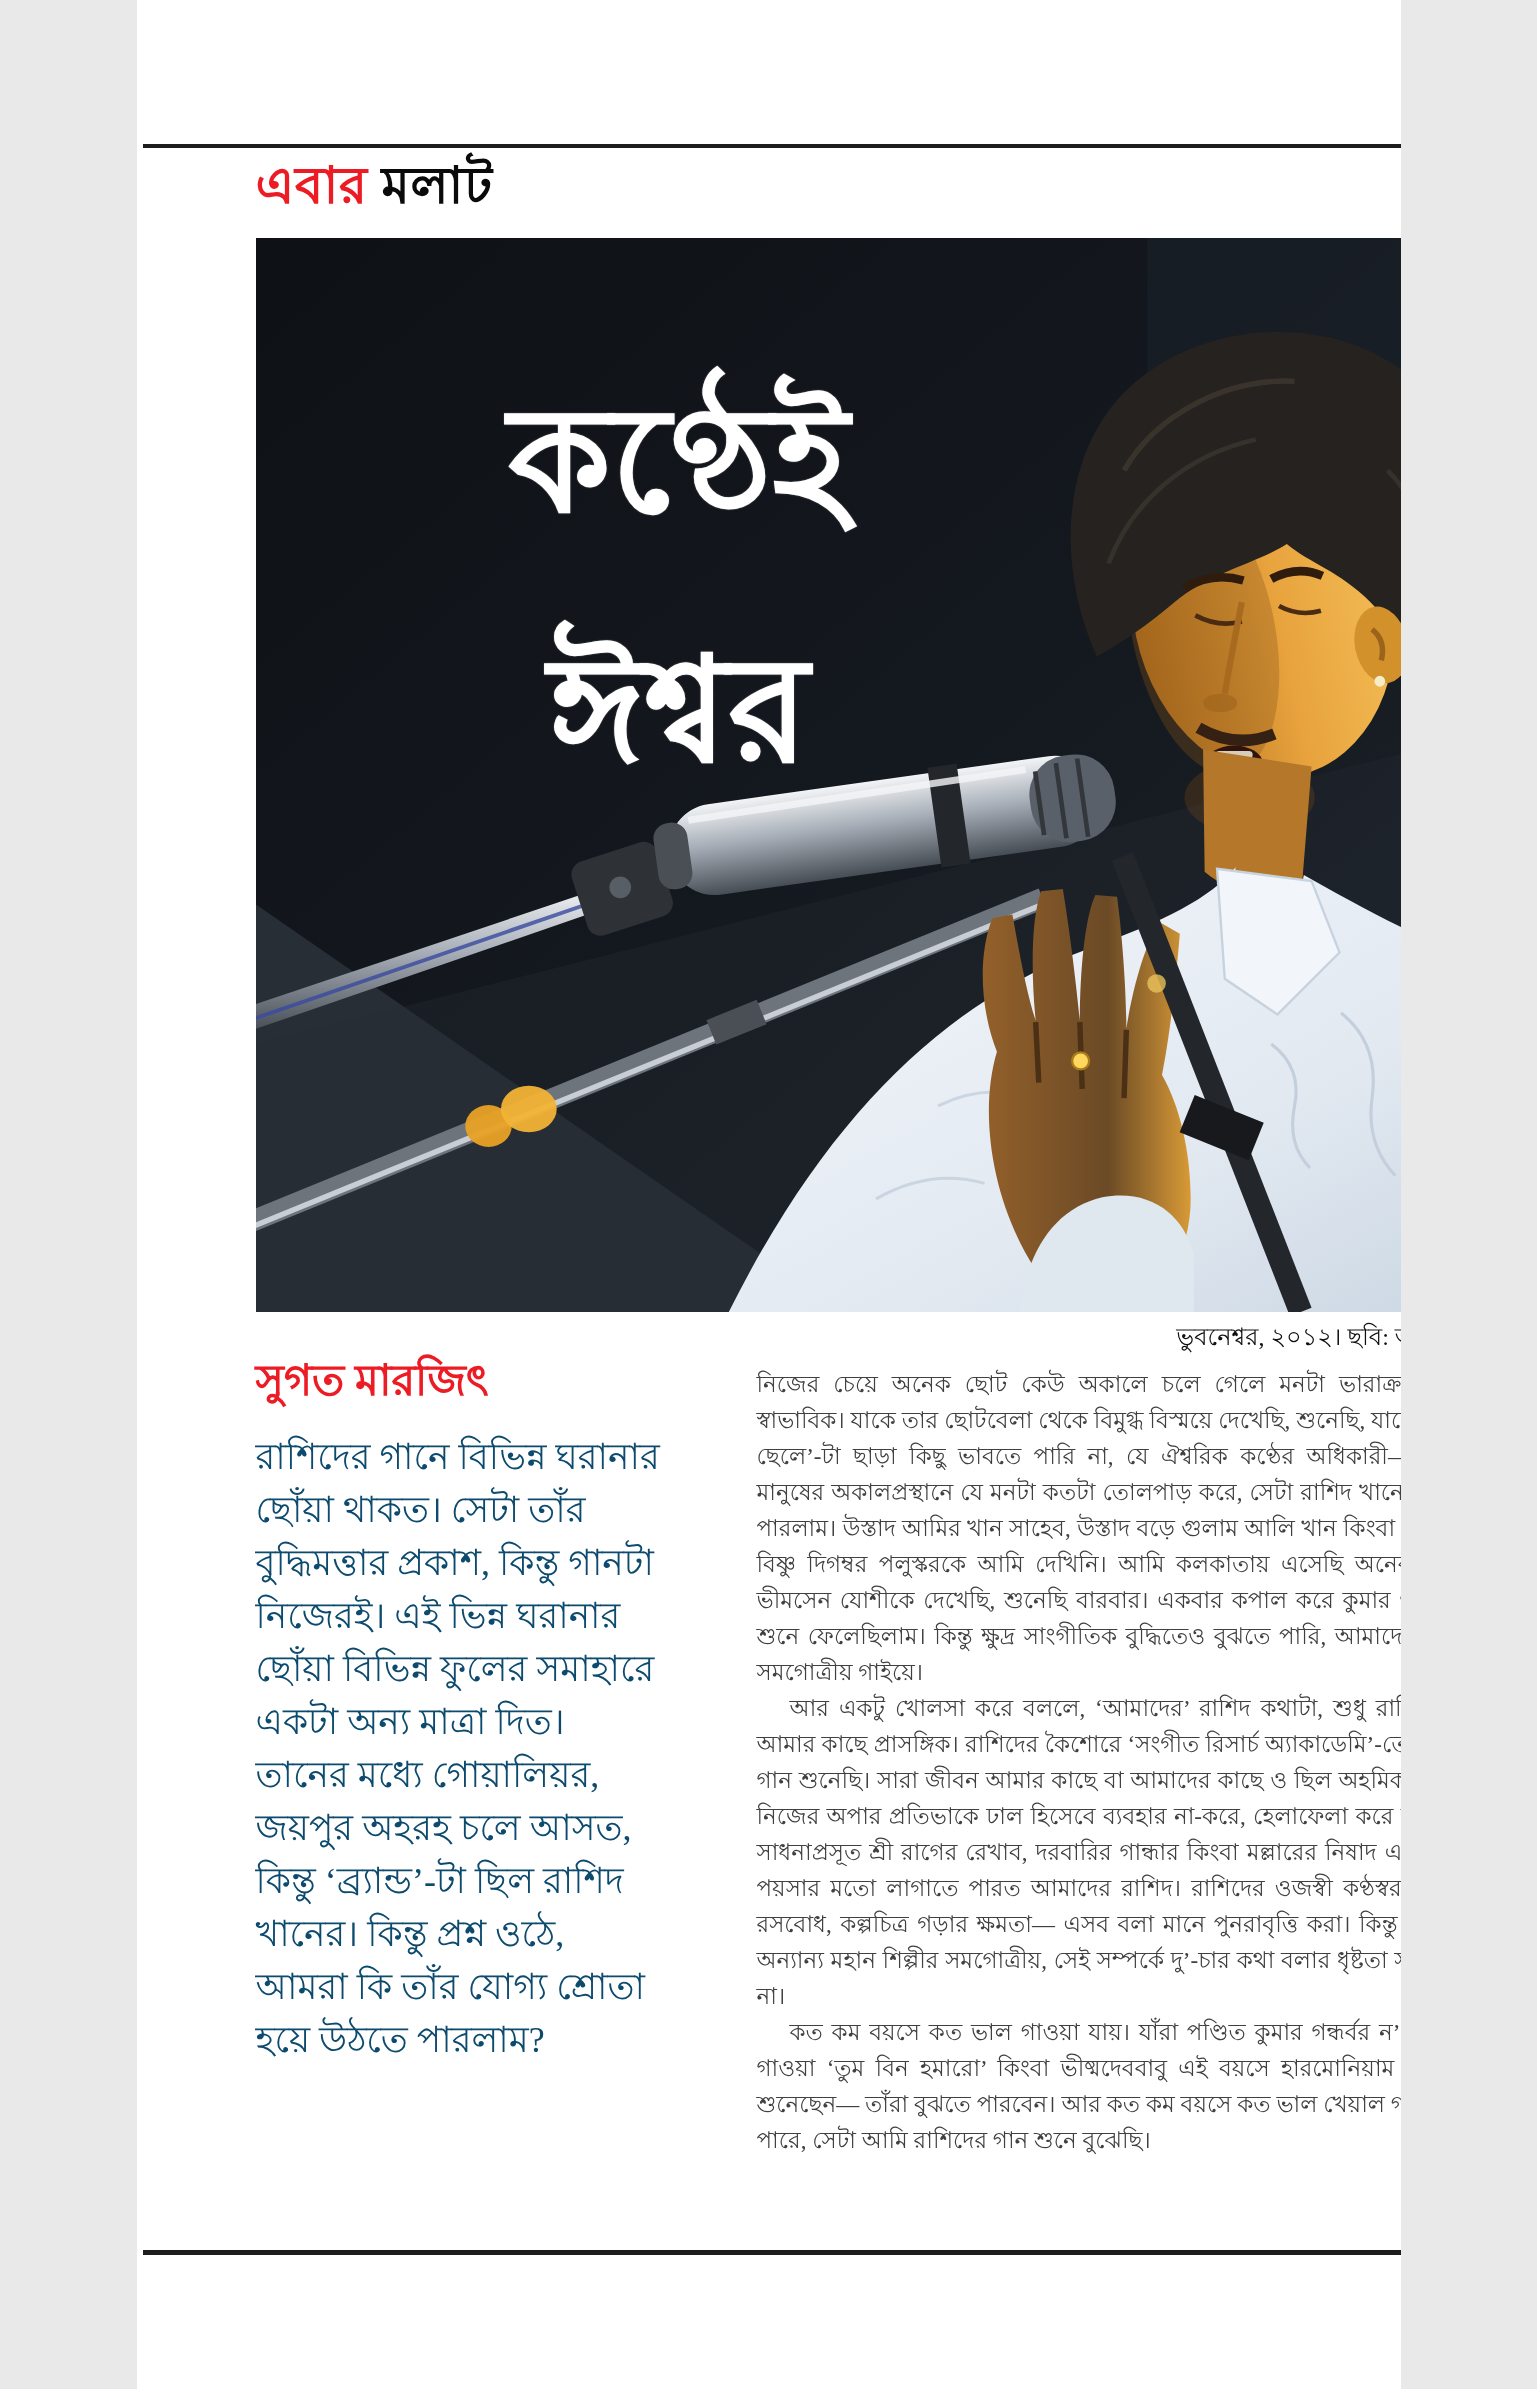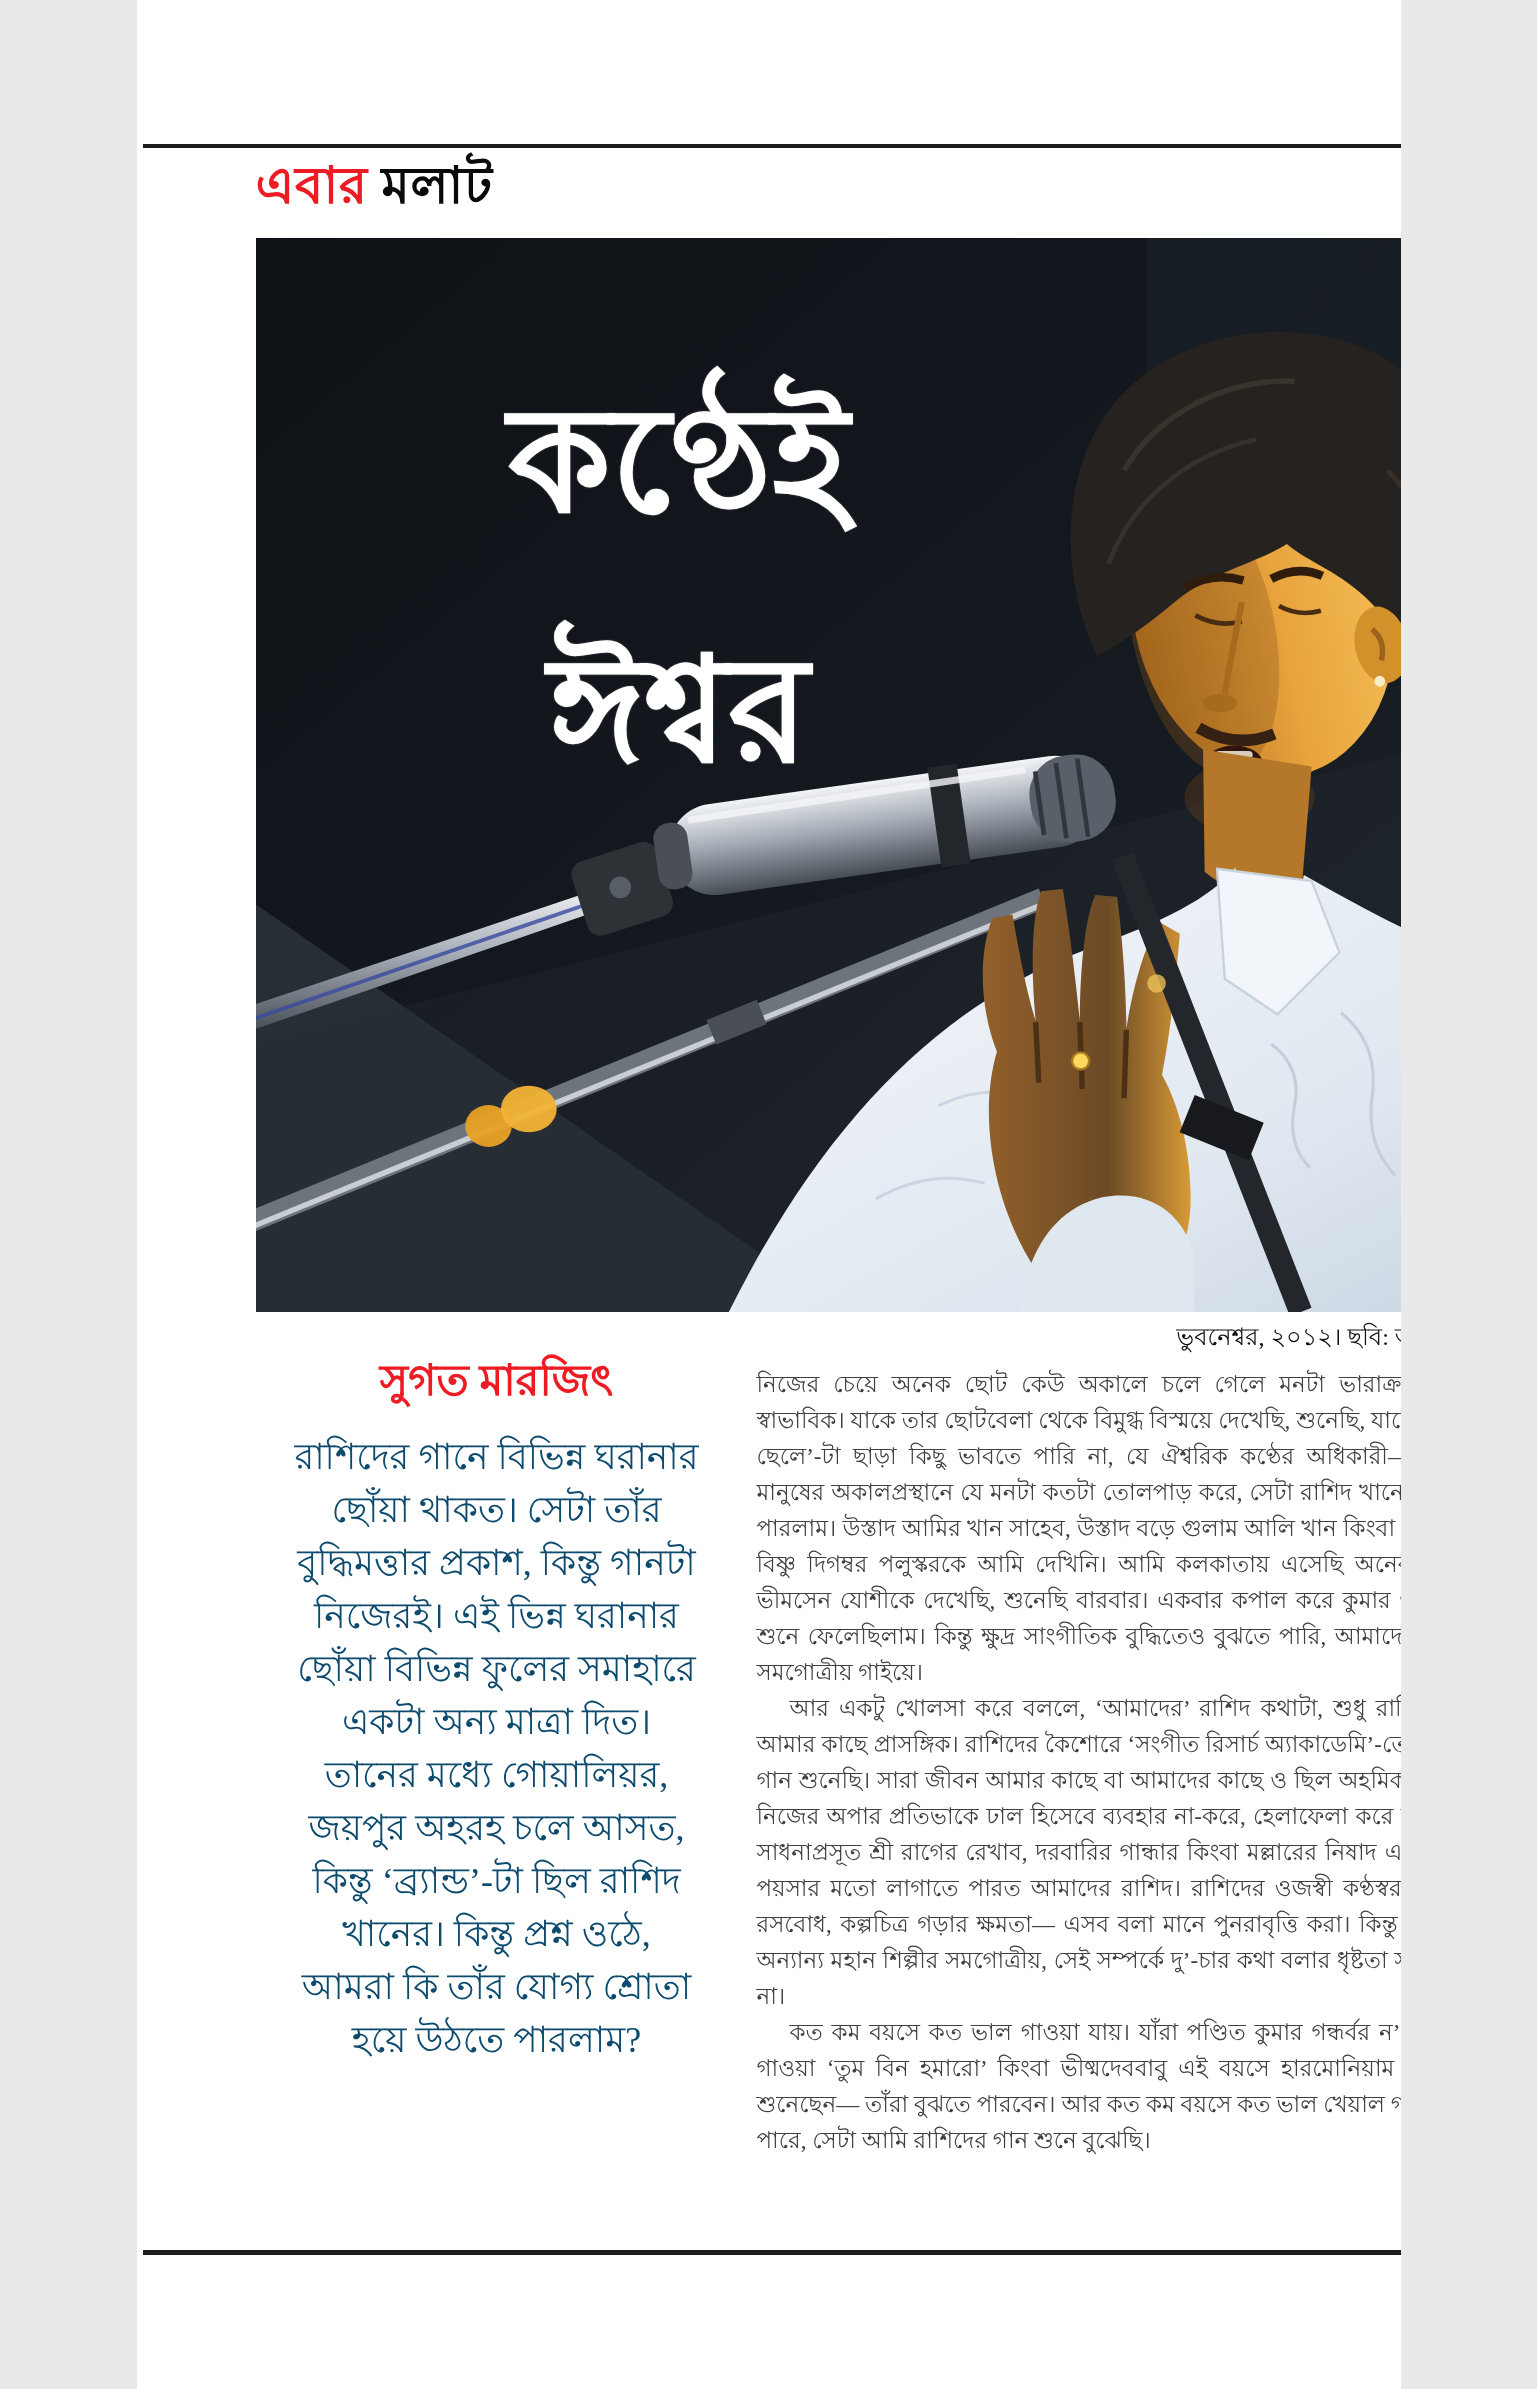--- a/index.html
+++ b/index.html
@@ -30,21 +30,21 @@
     text-align:center; color:#ffffff; font-weight:bold;
     font-size:147px; line-height:250px; white-space:nowrap;
     text-shadow:0 0 1.6px rgba(255,255,255,.4);
   }
 
   .caption {
     position:absolute; left:629px; top:1318px; width:775px;
     text-align:right; font-size:24px; color:#101010;
   }
 
-  .pullquote { position:absolute; left:119px; top:1351px; width:482px; text-align:center; }
+  .pullquote { position:absolute; left:119px; top:1351px; width:482px; text-align:left; }
   .author {
     color:#ed1c24; font-size:43px; font-weight:bold;
     line-height:60px; margin-bottom:20px; white-space:nowrap;
   }
   .quote-line { font-size:36px; font-weight:normal; line-height:53px; color:#0c4a6e; white-space:nowrap; }
 
   .article {
     position:absolute; left:620px; top:1367px; width:785px;
     font-size:23px; line-height:36px; text-align:justify; color:#404040;
   }

